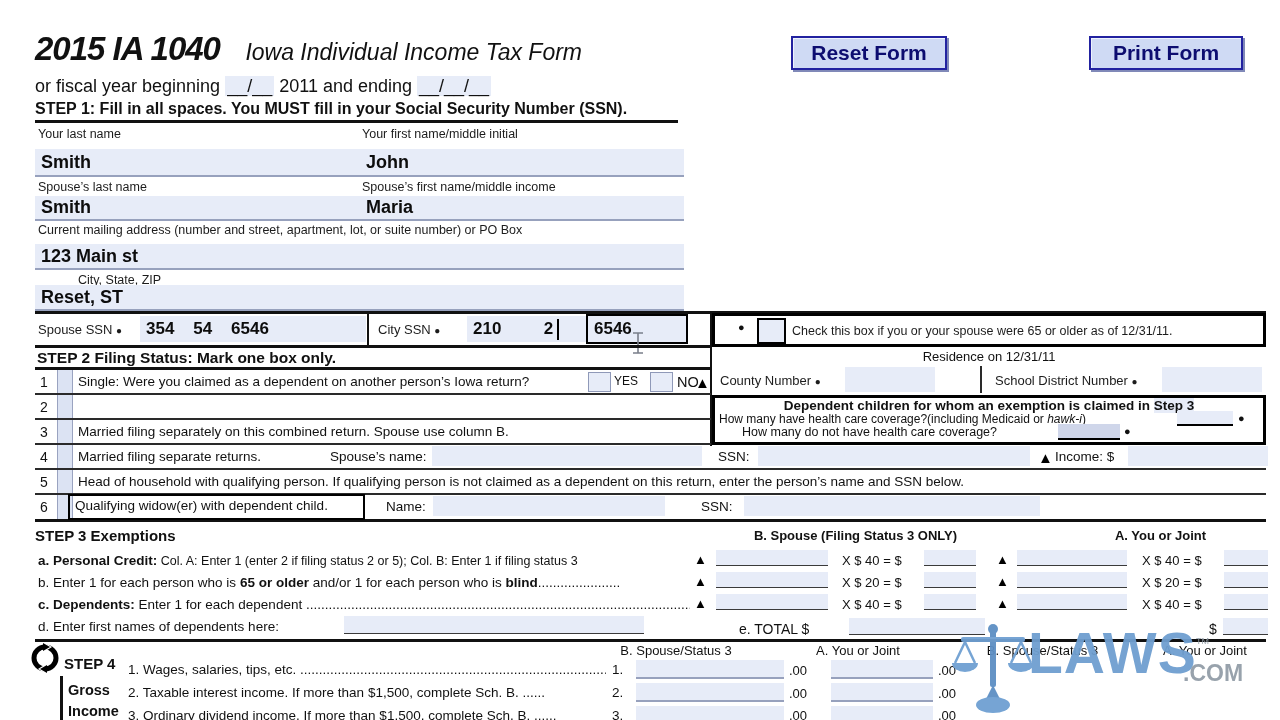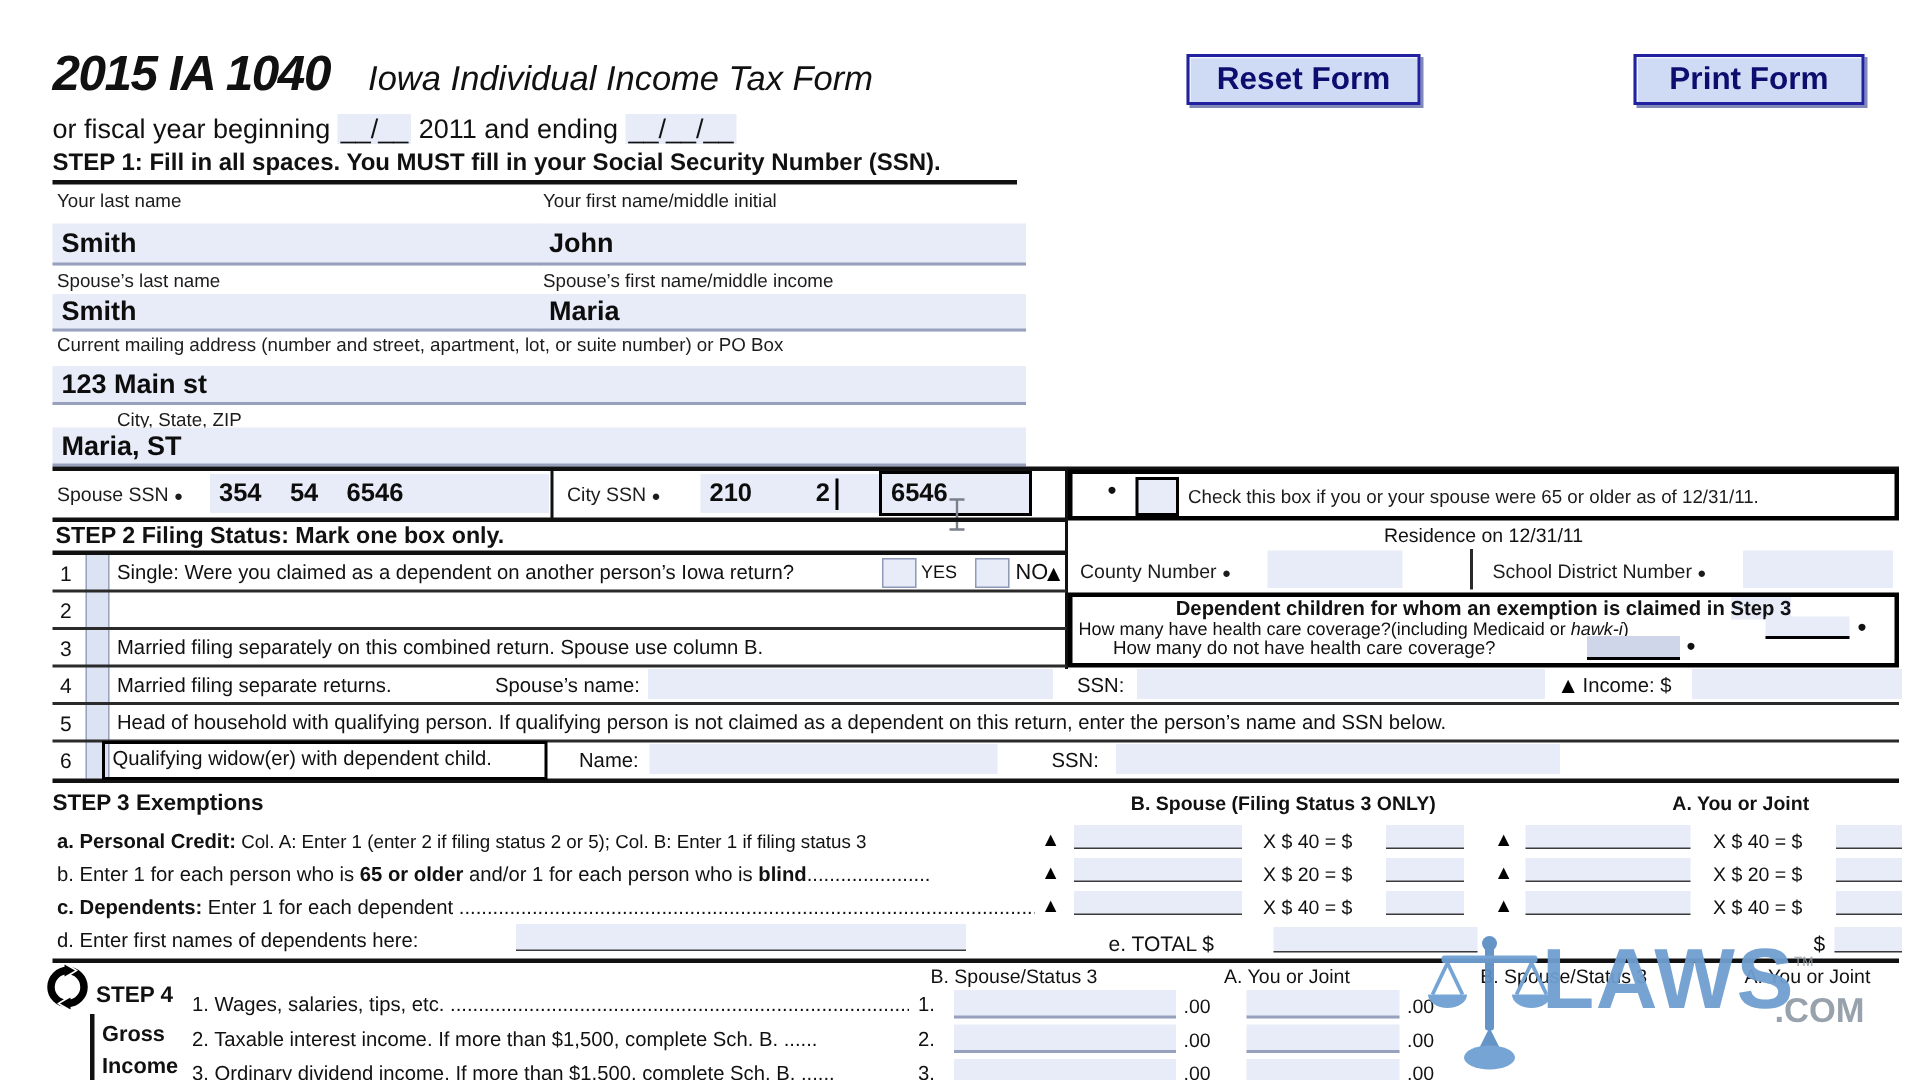--- a/index.html
+++ b/index.html
@@ -54,21 +54,21 @@
 
   <div class="abs lbl" style="left:38px;top:180px;">Spouse’s last name</div>
   <div class="abs lbl" style="left:362px;top:180px;">Spouse’s first name/middle income</div>
   <div class="abs f val" style="left:35px;top:196px;width:320px;height:23px;line-height:23px;">Smith</div>
   <div class="abs f val" style="left:360px;top:196px;width:318px;height:23px;line-height:23px;">Maria</div>
 
   <div class="abs lbl" style="left:38px;top:223px;">Current mailing address (number and street, apartment, lot, or suite number) or PO Box</div>
   <div class="abs f val" style="left:35px;top:244px;width:643px;height:24px;line-height:24px;">123 Main st</div>
 
   <div class="abs lbl" style="left:38px;top:273px;margin-left:40px;">City, State, ZIP</div>
-  <div class="abs f val" style="left:35px;top:285px;width:643px;height:24px;line-height:24px;">Maria, ST</div>
+  <div class="abs f val" style="left:35px;top:285px;width:643px;height:24px;line-height:24px;">Reset, ST</div>
 
   <div class="abs hl" style="left:35px;top:311px;width:1231px;height:3px;"></div>
 
   <div class="abs lbl" style="left:38px;top:322px;font-size:13px;">
     <span>Spouse  SSN</span>
     <span style="font-size:10px;">●</span>
   </div>
   <div class="abs fb val" style="left:140px;top:316px;width:220px;height:26px;font-size:17px;">354    54    6546</div>
   <div class="abs vl" style="left:367px;top:313px;width:2px;height:33px;"></div>
   <div class="abs lbl" style="left:378px;top:322px;font-size:13px;">

